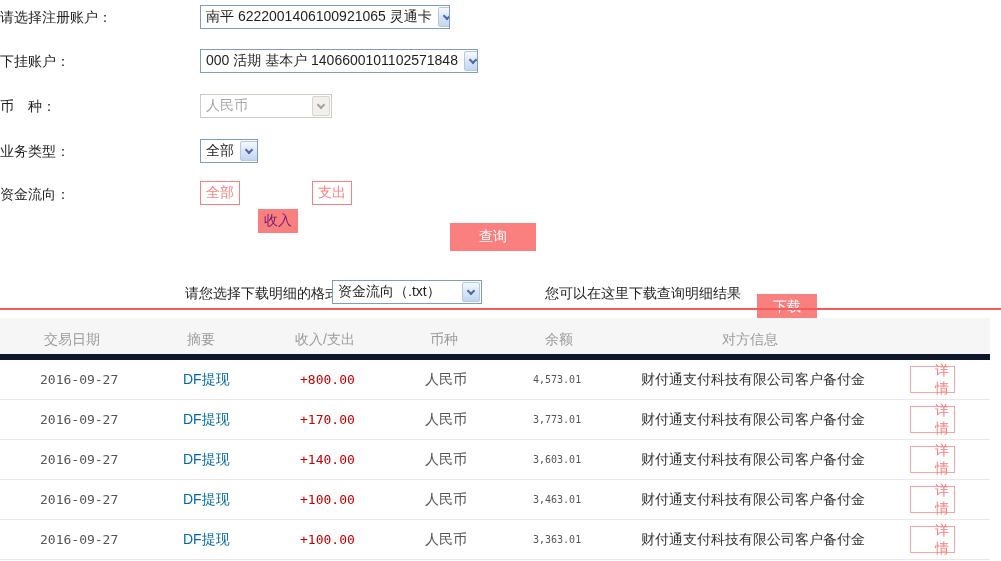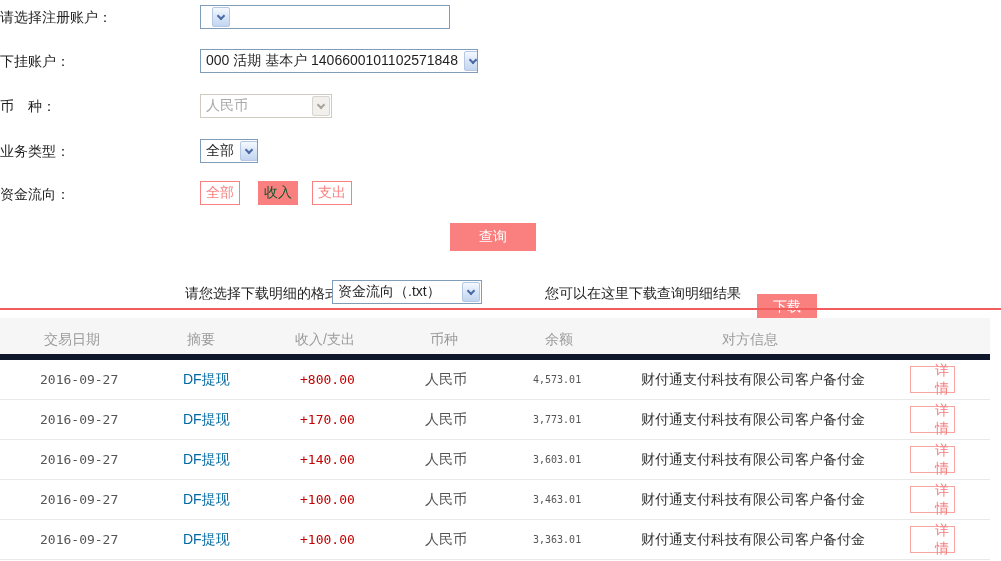--- a/index.html
+++ b/index.html
@@ -36,21 +36,21 @@
     background:#f1f0ec; border-color:#d8d5cc;
   }
   .sel.disabled .chev { border-color:#a6a49b; }
   
   .pill {
     position:absolute; top:181px; height:24px; font-size:14px;
     font-family:"Liberation Sans", sans-serif; cursor:pointer;
     display:flex; align-items:center; justify-content:center;
   }
   .pill.outline { background:#fff; border:1px solid #fa8080; color:#fa8080; }
-  .pill.solid   { background:#fa8080; border:1px solid #fa8080; color:#14532d; }
+  .pill.solid   { background:#fa8080; border:1px solid #fa8080; color:#701a75;margin-top:28px; }
   .cta {
     position:absolute; border:none; background:#fa8080; color:#fff;
     font-size:14px; font-family:"Liberation Sans", sans-serif; cursor:pointer;
     display:flex; align-items:center; justify-content:center;
   }
   .dl-label, .dl-hint { position:absolute; font-size:14px; color:#1f1f1f; }
   .red-divider { position:absolute; left:0; top:308px; width:1001px; height:2px; background:#f25c5c; }
   
   .thead {
     position:absolute; left:0; top:318px; width:990px; height:42px;
@@ -79,20 +79,21 @@
   .h-date{left:44px} .h-sum{left:187px} .h-amt{left:295px}
   .h-cur{left:430px} .h-bal{left:545px} .h-cp{left:722px}
 </style>
 </head>
 <body>
 
 <div class="page">
 
   <span class="flabel" style="top:9px">请选择注册账户：</span>
   <div class="sel" style="left:200px; top:5px; width:250px">
+    <span class="val">南平 6222001406100921065 灵通卡</span>
     <span class="arrow">
         <i class="chev"></i>
       </span>
   </div>
 
   <span class="flabel" style="top:53px">下挂账户：</span>
   <div class="sel" style="left:200px; top:49px; width:278px">
     <span class="val">000 活期 基本户 1406600101102571848</span>
     <span class="arrow">
         <i class="chev"></i>

